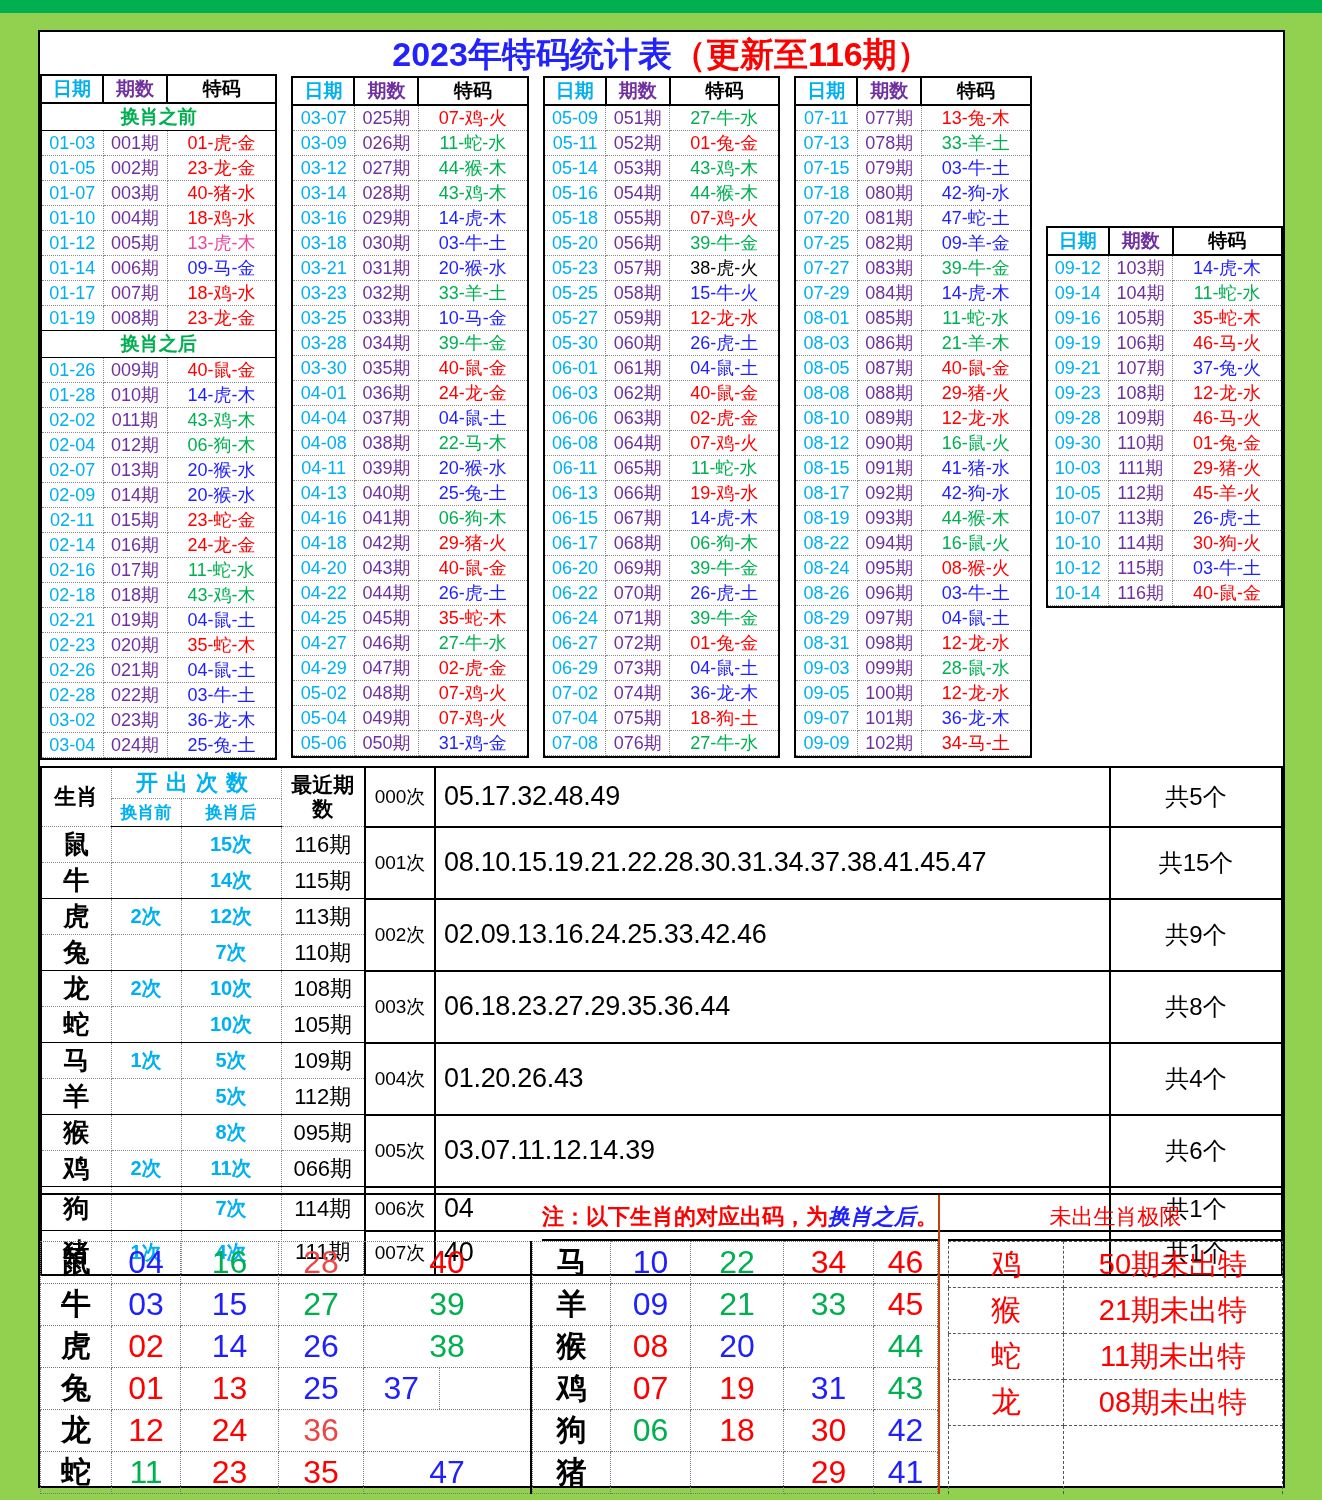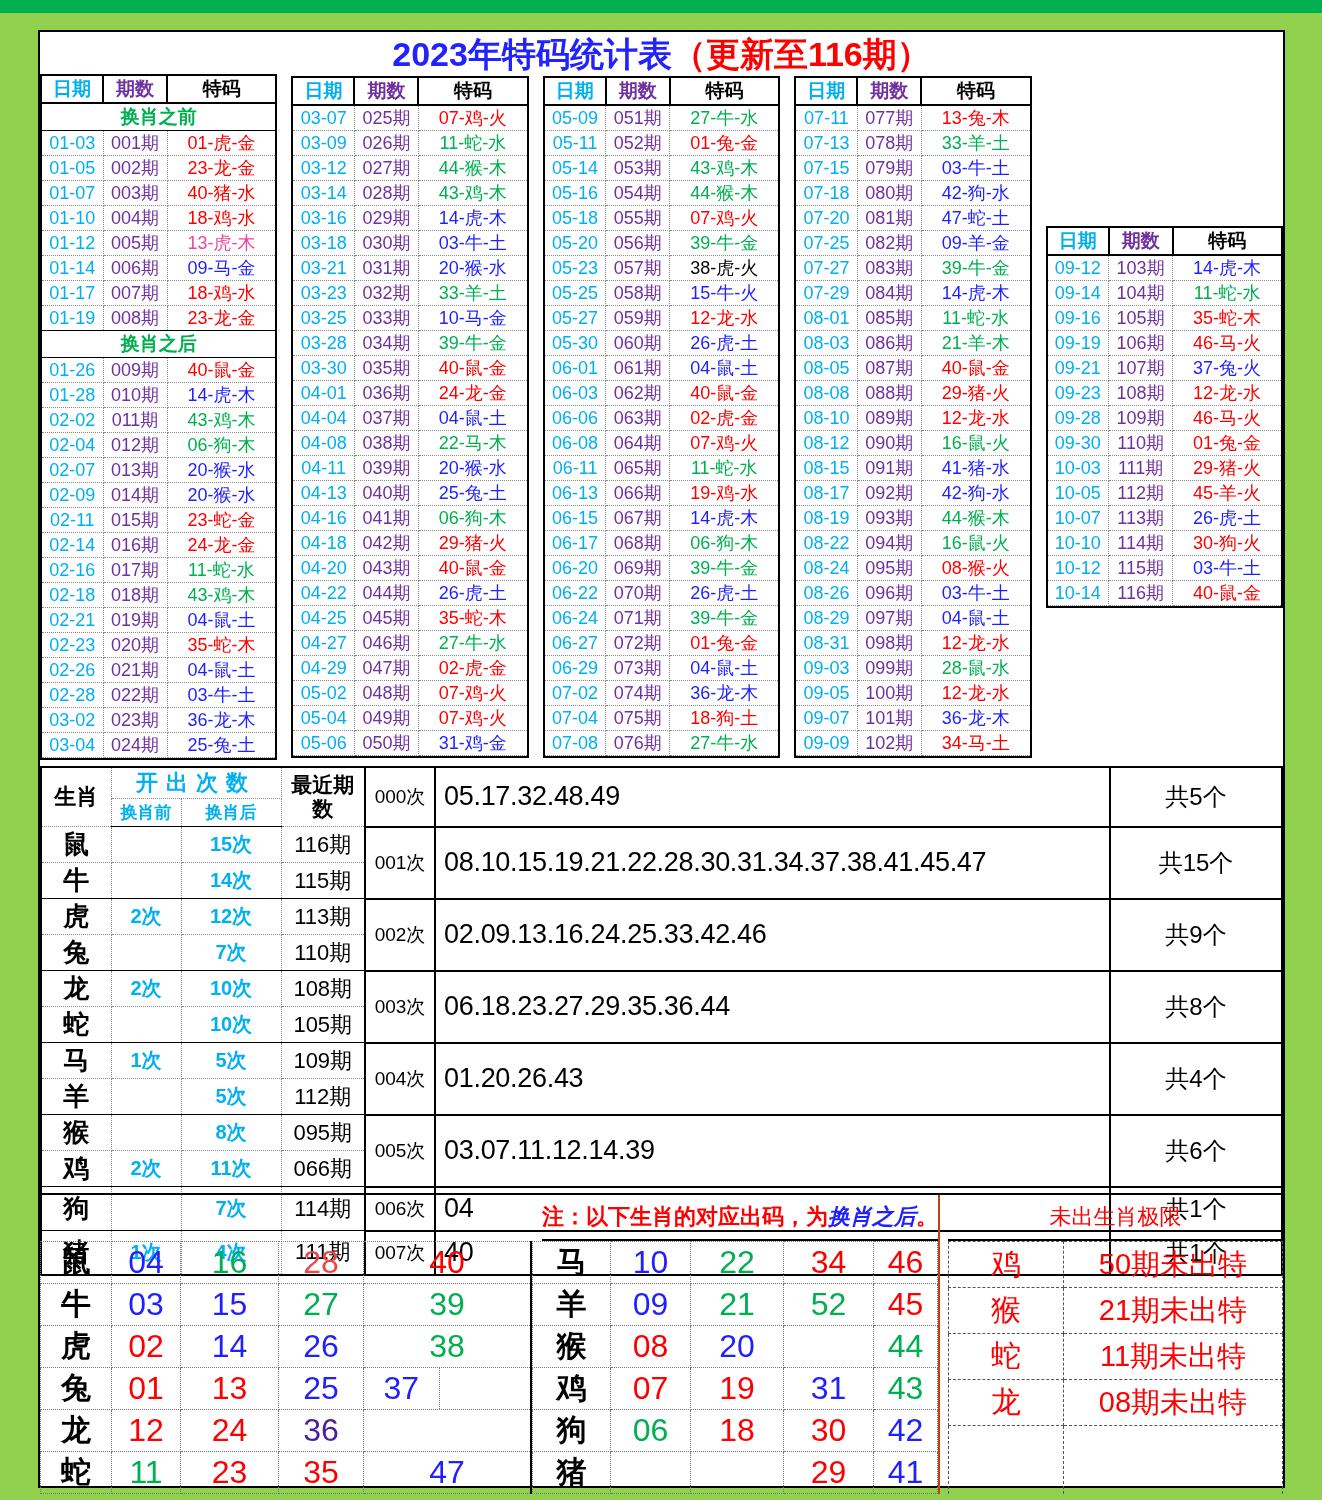--- a/index.html
+++ b/index.html
@@ -933,21 +933,21 @@
                   <div class="splitwrap">
                     <span class="half" style="color:#1f1fff">37</span>
                     <span class="half2"></span>
                   </div>
                 </td>
               </tr>
               <tr>
                 <td class="zname">龙</td>
                 <td class="znum" style="color:#fe0000">12</td>
                 <td class="znum" style="color:#fe0000">24</td>
-                <td class="znum" style="color:#4c1d95">36</td>
+                <td class="znum" style="color:#ef4444">36</td>
                 <td class="znum" style="color:#1f1fff"></td>
               </tr>
               <tr>
                 <td class="zname">蛇</td>
                 <td class="znum" style="color:#00b050">11</td>
                 <td class="znum" style="color:#fe0000">23</td>
                 <td class="znum" style="color:#fe0000">35</td>
                 <td class="znum" style="color:#1f1fff">47</td>
               </tr>
             </tbody>
@@ -965,21 +965,21 @@
                 <td class="zname">马</td>
                 <td class="znum" style="color:#1f1fff">10</td>
                 <td class="znum" style="color:#00b050">22</td>
                 <td class="znum" style="color:#fe0000">34</td>
                 <td class="znum" style="color:#fe0000">46</td>
               </tr>
               <tr>
                 <td class="zname">羊</td>
                 <td class="znum" style="color:#1f1fff">09</td>
                 <td class="znum" style="color:#00b050">21</td>
-                <td class="znum" style="color:#00b050">52</td>
+                <td class="znum" style="color:#00b050">33</td>
                 <td class="znum" style="color:#fe0000">45</td>
               </tr>
               <tr>
                 <td class="zname">猴</td>
                 <td class="znum" style="color:#fe0000">08</td>
                 <td class="znum" style="color:#1f1fff">20</td>
                 <td class="znum" style="color:#fe0000"></td>
                 <td class="znum" style="color:#00b050">44</td>
               </tr>
               <tr>

